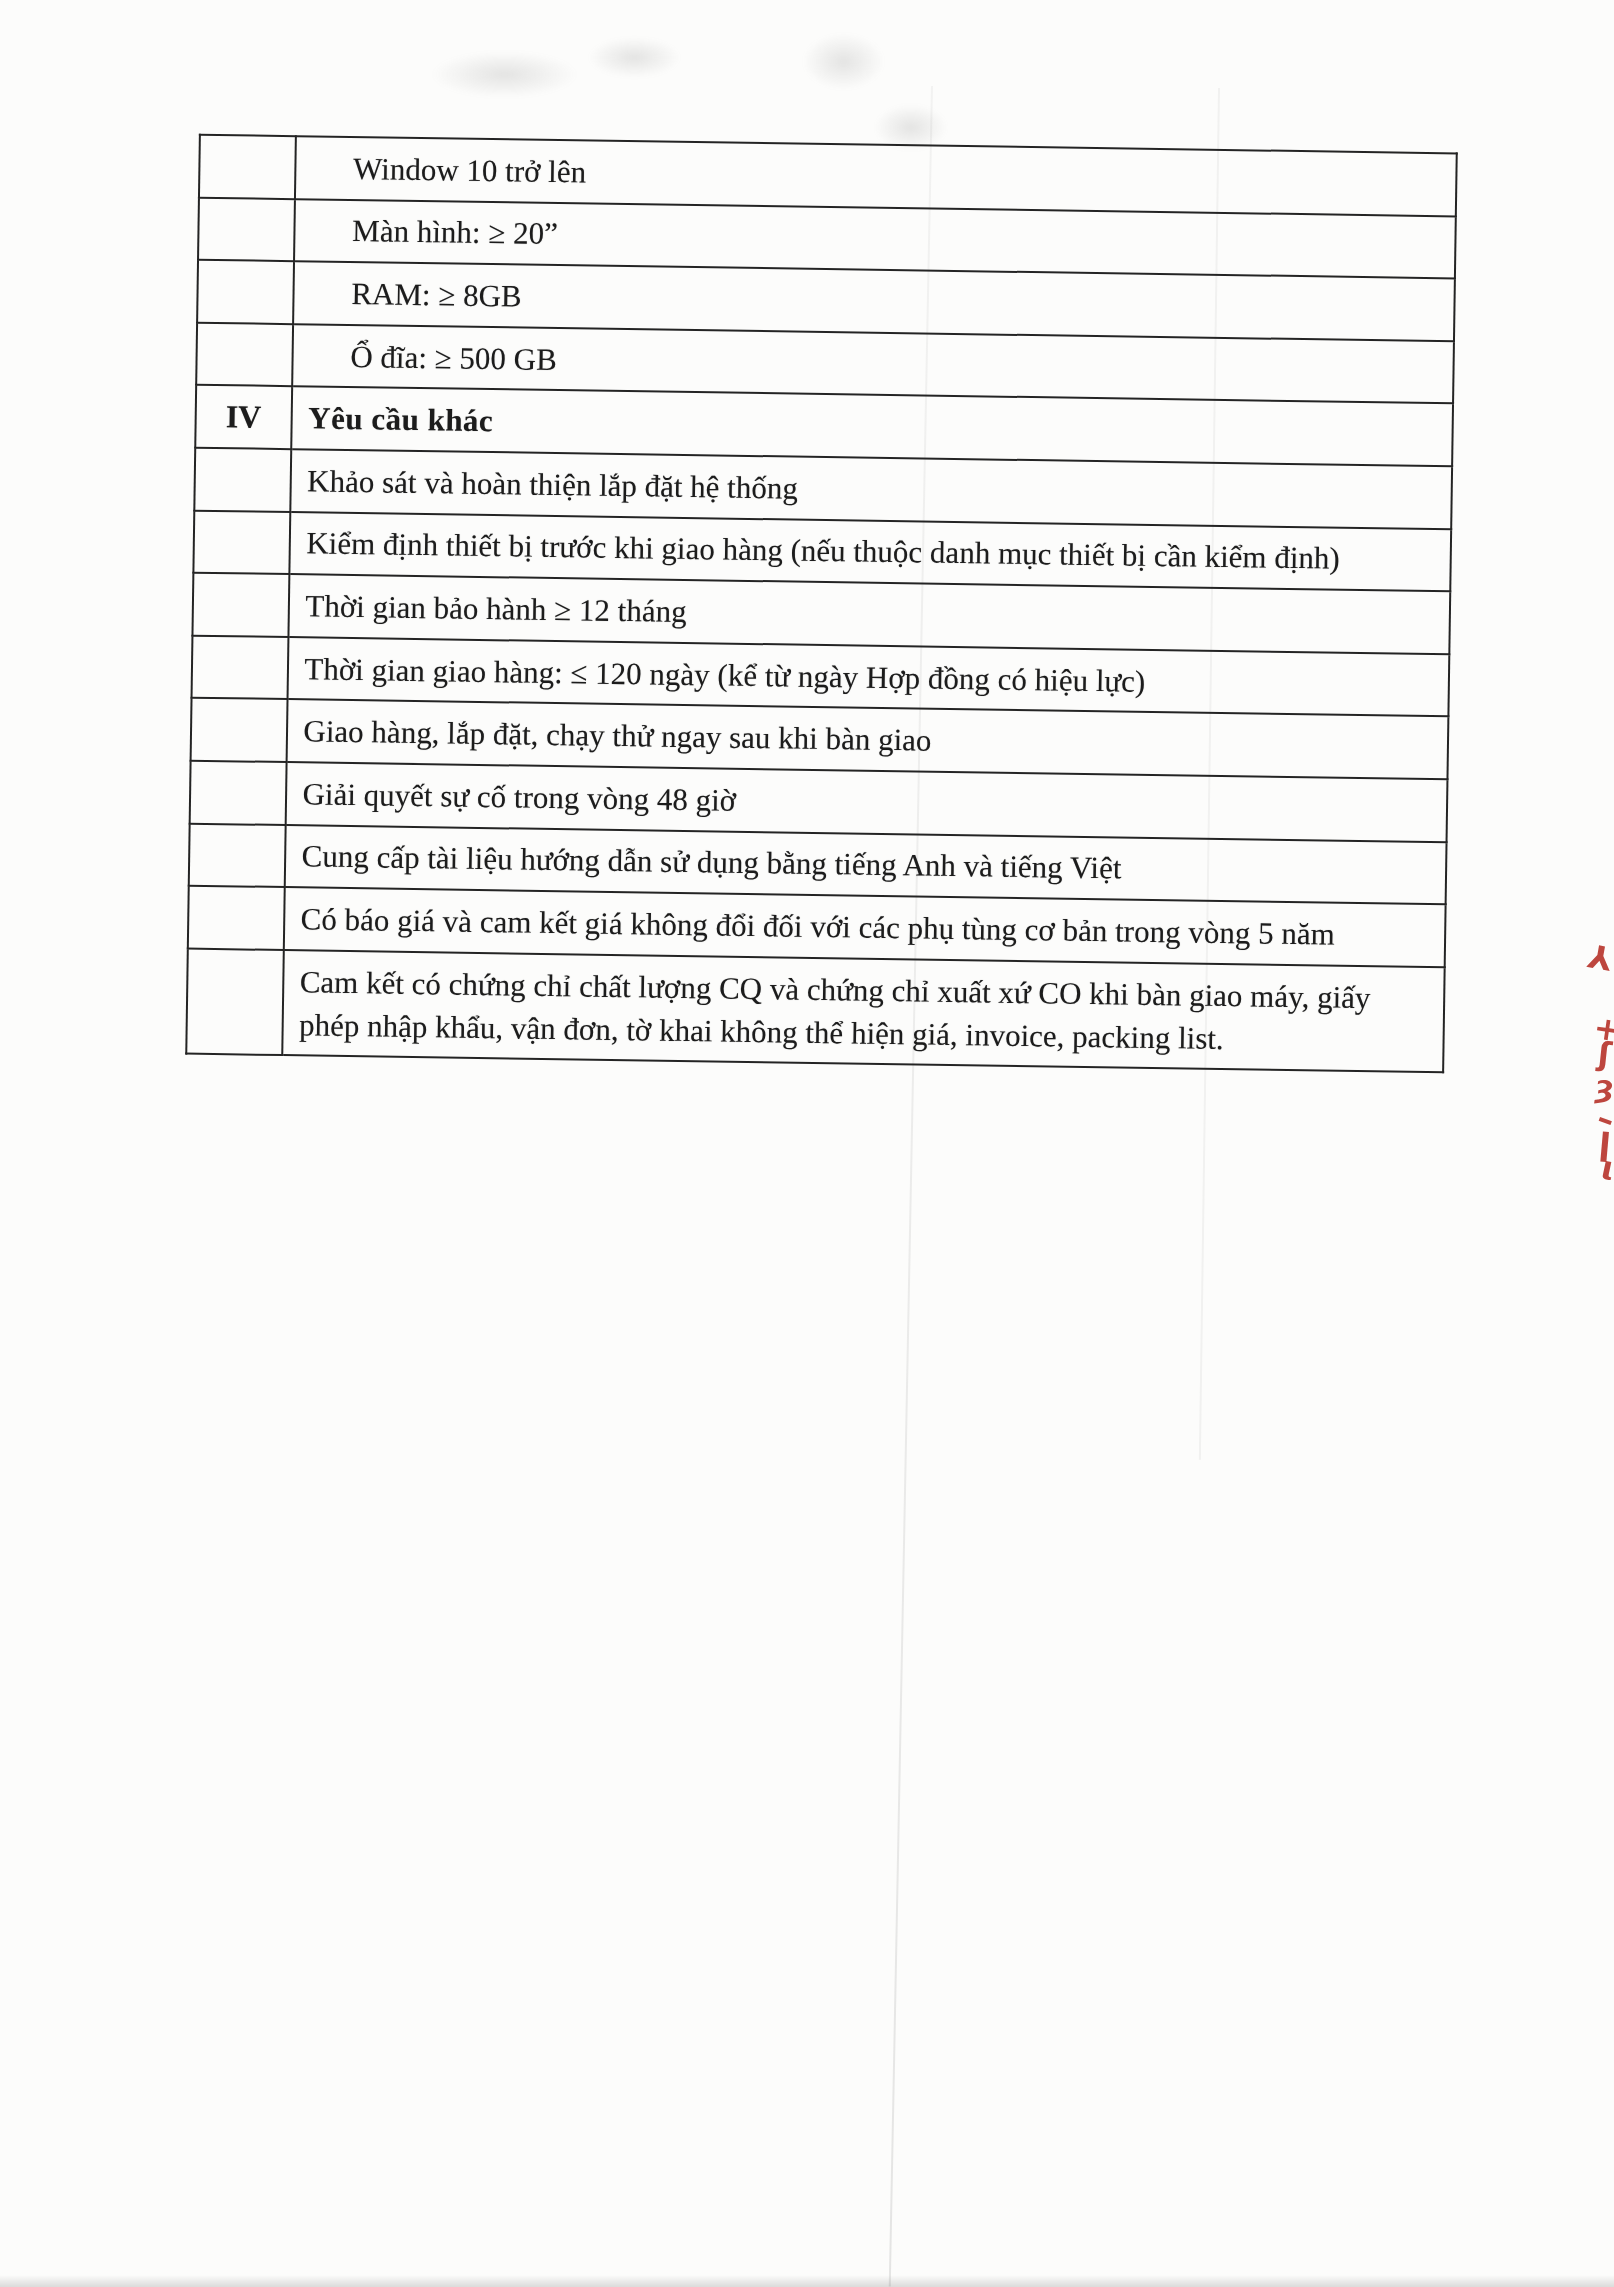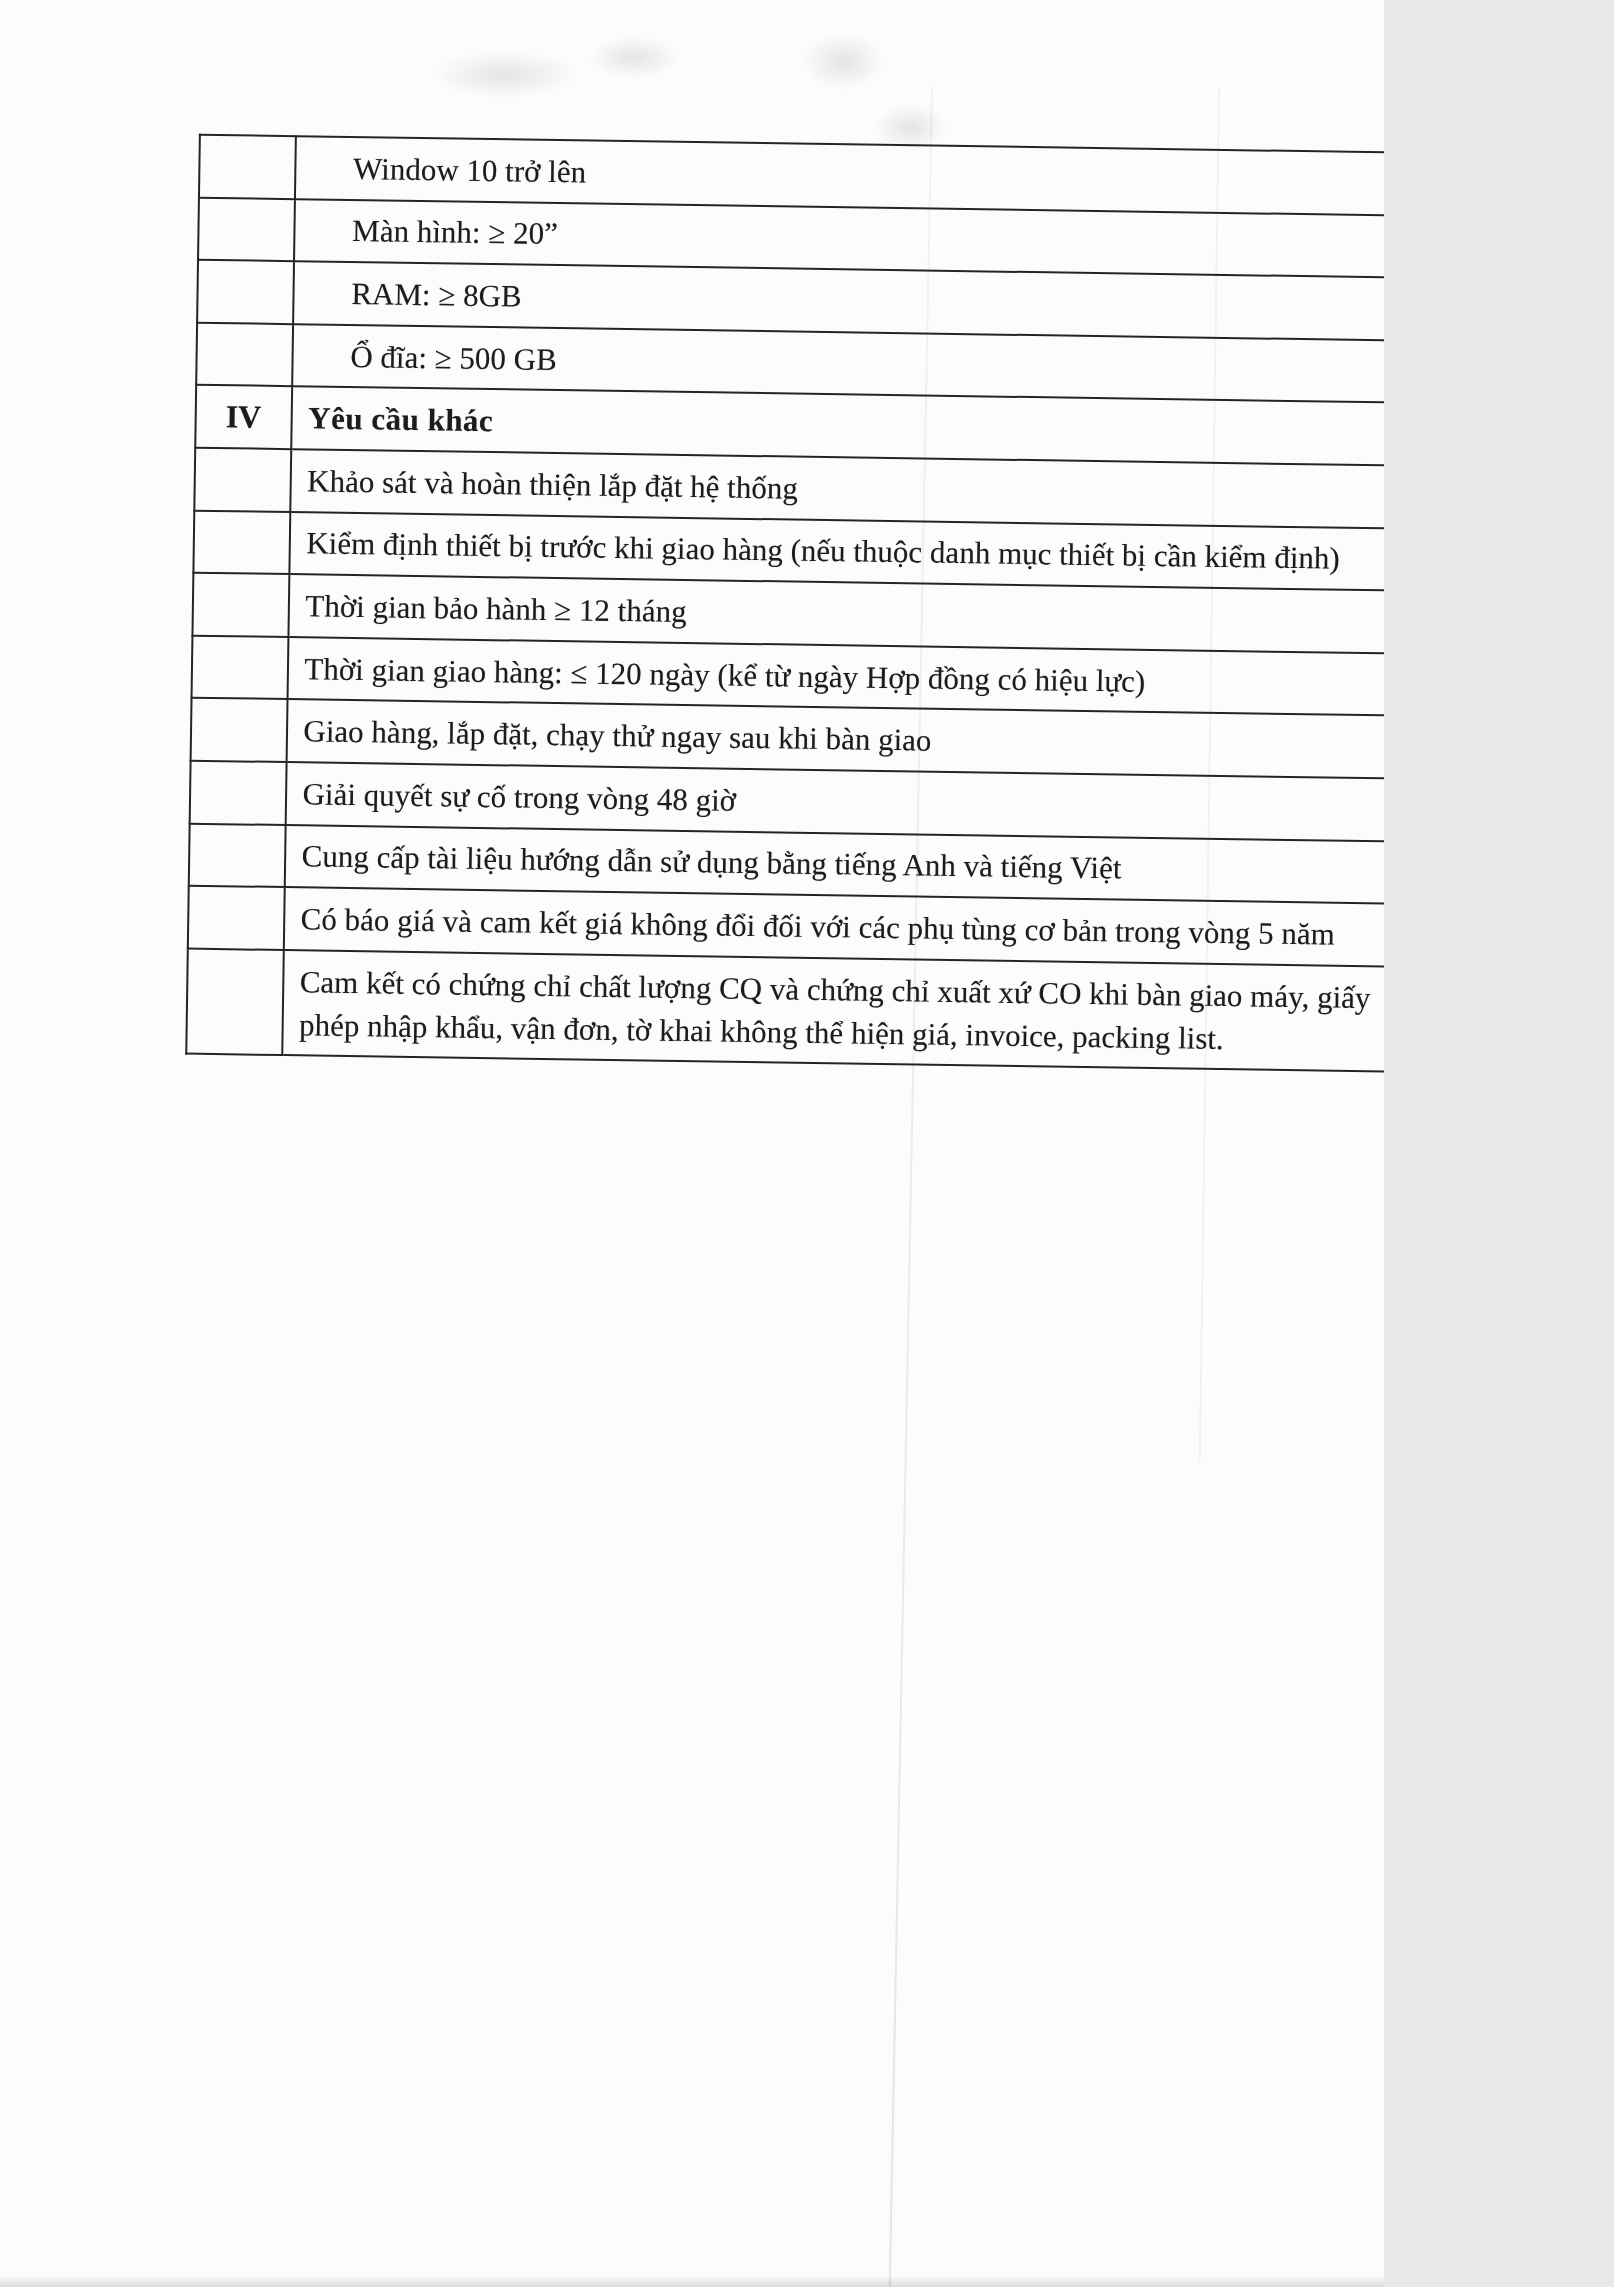--- a/index.html
+++ b/index.html
@@ -1,18 +1,18 @@
 <!DOCTYPE html>
 <html><head>
 <meta charset="utf-8">
 <style>
   html,body{margin:0;padding:0;background:#e9e9e9;}
   .page{
     position:relative;
-    width:1384px;height:2288px;
+    width:1614px;height:2288px;
     background:#fcfcfb;
     overflow:hidden;
     font-family:"Liberation Serif","DejaVu Serif",serif;
     color:#1c1c1c;
   }
   
   .scan-table{
     position:absolute;left:192px;top:143px;width:1259px;
     border-collapse:collapse;
     transform:rotate(0.85deg);

